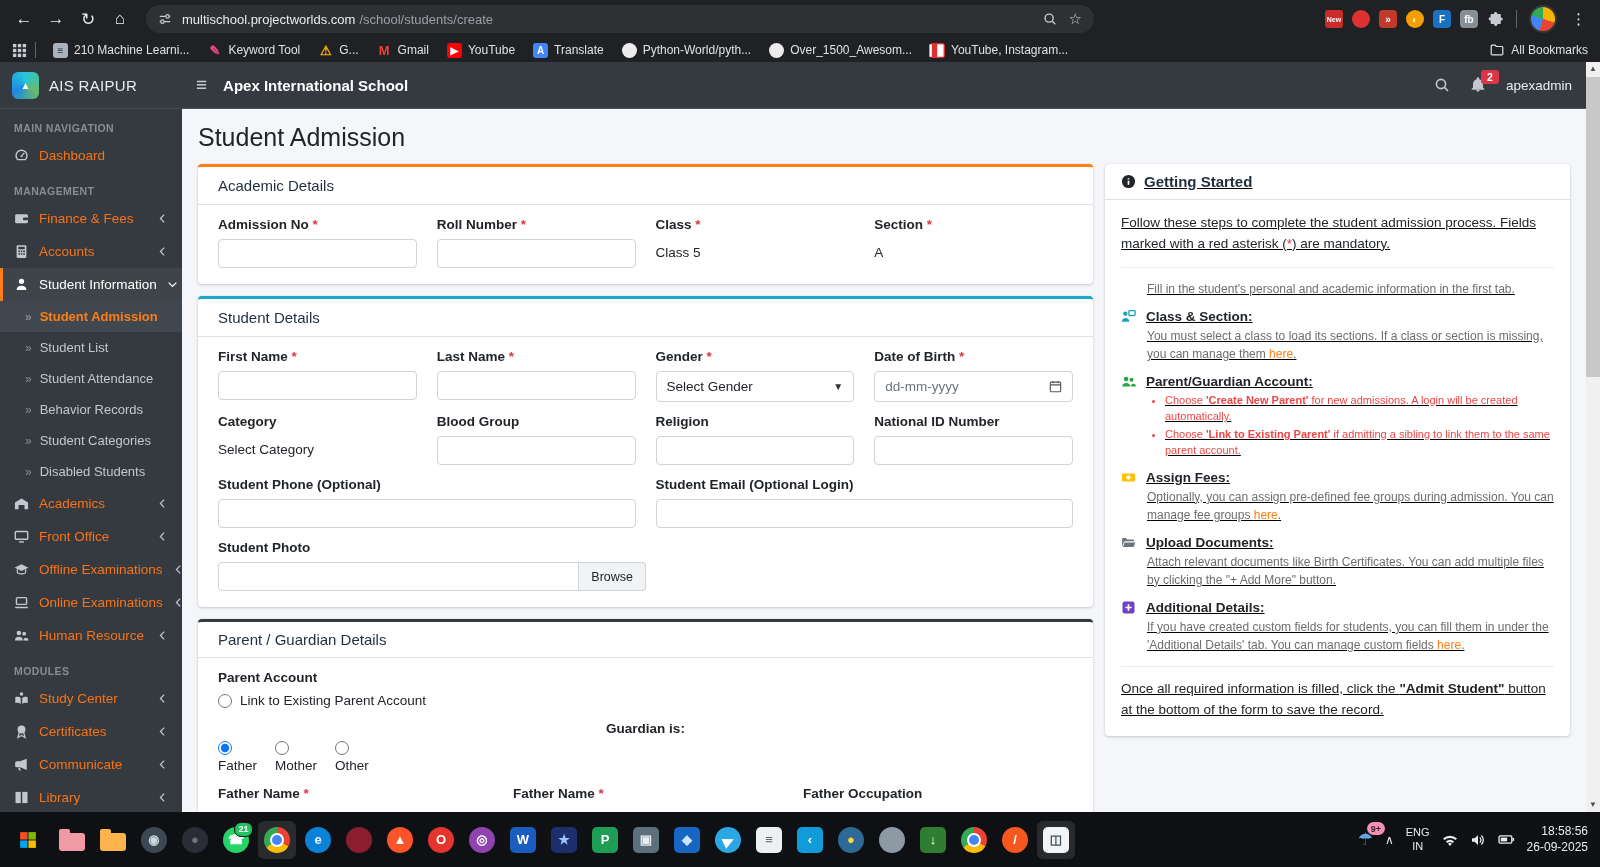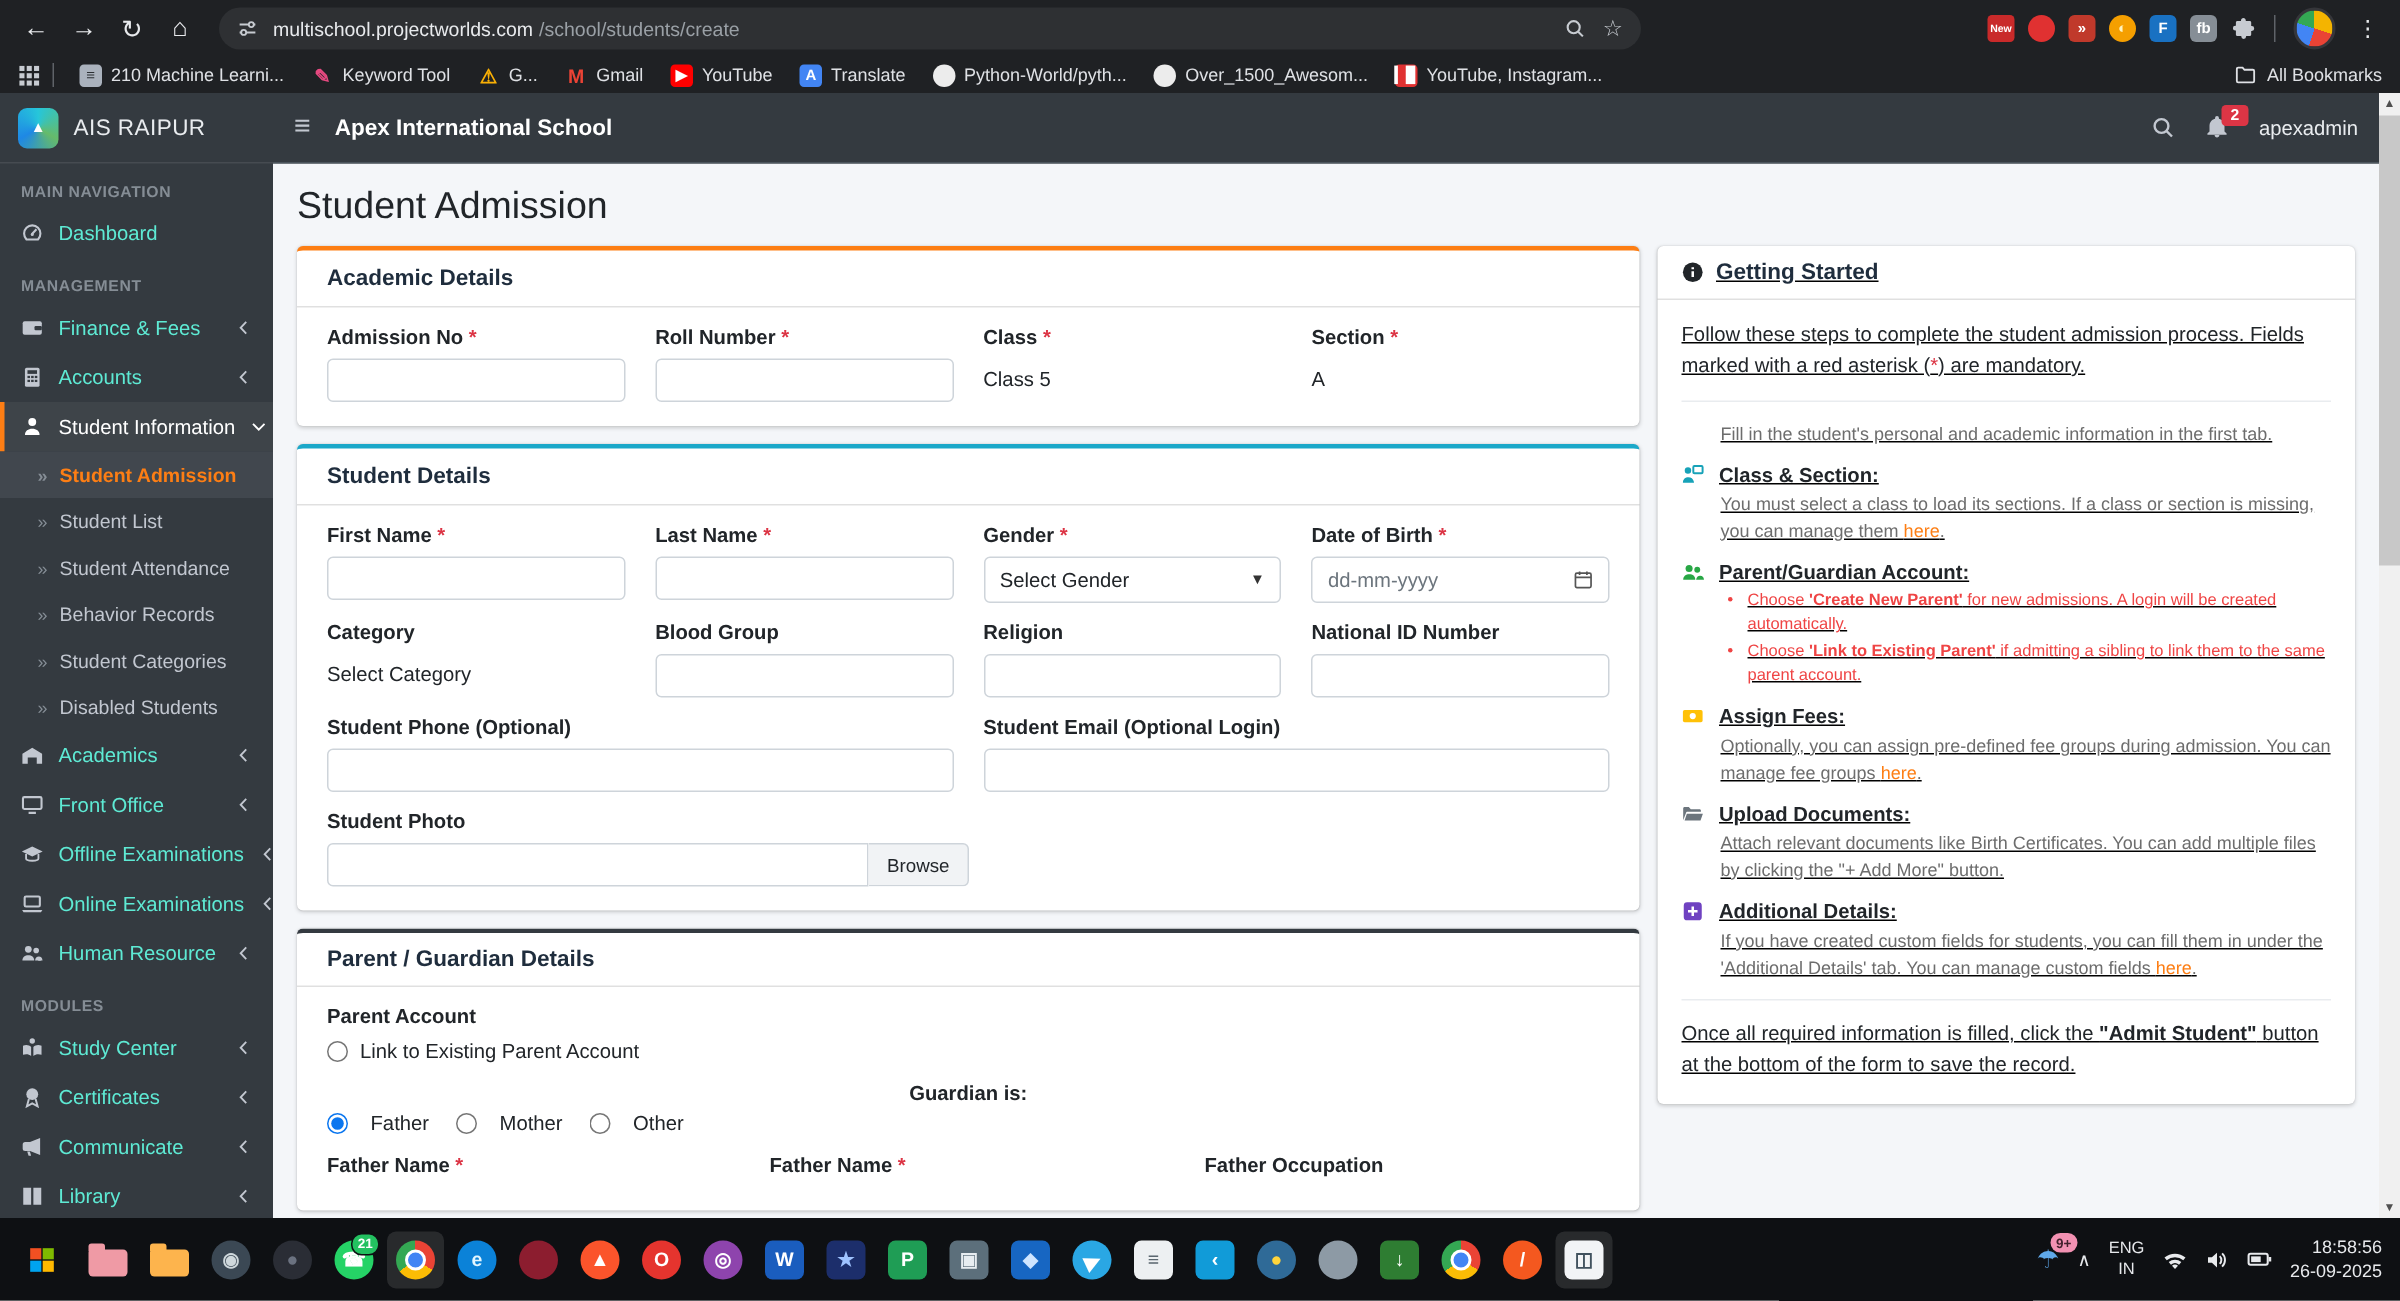--- a/index.html
+++ b/index.html
@@ -42,21 +42,21 @@
 
   
   .sidebar{width:182px;flex:0 0 182px;background:#343a40;overflow:hidden;}
   .brand{height:46px;display:flex;align-items:center;gap:10px;padding:0 12px;
     border-bottom:1px solid rgba(255,255,255,.09);}
   .brand-logo{width:27px;height:27px;border-radius:6px;flex:0 0 auto;
     background:conic-gradient(#26c6da,#66bb6a,#1e88e5,#26c6da);display:flex;align-items:center;justify-content:center;
     color:#fff;font-size:10px;}
   .brand-name{color:#e9ecef;font-size:15px;letter-spacing:.3px;}
   .side-section{font-size:10.5px;font-weight:bold;color:#858d95;padding:13px 14px 5px;letter-spacing:.4px;}
-  .side-item{display:flex;align-items:center;gap:10px;padding:9px 14px;font-size:13.5px;color:#5eead4;}
+  .side-item{display:flex;align-items:center;gap:10px;padding:9px 14px;font-size:13.5px;color:#f97316;}
   .side-item .lbl{white-space:nowrap;}
   .side-item .chev{margin-left:auto;display:flex;}
   .side-item.active-parent{border-left:3px solid #fd7e14;padding-left:11px;background:rgba(255,255,255,.05);color:#fff;}
   .sub-item{display:flex;align-items:center;gap:8px;padding:8px 14px 8px 25px;font-size:13px;color:#c2c7d0;}
   .sub-item .arrows{color:#868e96;font-size:12px;}
   .sub-item.active{background:#41474e;color:#fd7e14;font-weight:bold;}
 
   
   .main{flex:1;display:flex;flex-direction:column;min-width:0;background:#f4f6f9;}
   .navbar{height:46px;background:#343a40;border-bottom:1px solid #4b545c;display:flex;align-items:center;
@@ -72,21 +72,21 @@
   .content{flex:1;padding:4px 16px 0;overflow:hidden;}
   .page-title{font-size:25px;font-weight:500;color:#212529;margin:10px 0 12px;}
   .columns{display:flex;gap:12px;align-items:flex-start;}
   .left-col{width:895px;flex:0 0 895px;display:flex;flex-direction:column;gap:12px;}
   .right-col{flex:1;min-width:0;text-decoration:underline;}
 
   .card{background:#fff;border-radius:4px;box-shadow:0 0 1px rgba(0,0,0,.13),0 1px 3px rgba(0,0,0,.18);}
   .top-orange{border-top:3px solid #fd7e14;}
   .top-info{border-top:3px solid #1ba8c9;}
   .top-dark{border-top:3px solid #343a40;}
-  .card-header{padding:10px 20px;font-weight:bold;font-size:15px;color:#1f2d3d;
+  .card-header{padding:10px 20px;font-weight:normal;font-size:15px;color:#1f2d3d;
     border-bottom:1px solid rgba(0,0,0,.12);}
   .card3 .card-header{padding:9px 20px;}
   .card-body{padding:12px 20px 16px;}
   .grid-4{display:grid;grid-template-columns:repeat(4,1fr);column-gap:20px;row-gap:12px;}
   .grid-2{display:grid;grid-template-columns:1fr 1fr;column-gap:20px;}
   .f-label{display:block;font-weight:bold;font-size:13.5px;color:#212529;margin-bottom:7px;white-space:nowrap;}
   .req{color:#dc3545;}
   .f-input{height:29px;border:1px solid #ced4da;border-radius:4px;width:100%;background:#fff;box-sizing:border-box;}
   .select-box{height:31px;border:1px solid #ced4da;border-radius:4px;display:flex;align-items:center;
     justify-content:space-between;padding:0 10px;font-size:13.5px;color:#212529;box-sizing:border-box;}
@@ -94,21 +94,21 @@
   .date-box{height:31px;border:1px solid #ced4da;border-radius:4px;display:flex;align-items:center;
     justify-content:space-between;padding:0 10px;font-size:13.5px;color:#6c757d;box-sizing:border-box;}
   .plain-value{font-size:13.5px;color:#212529;padding-top:6px;}
   .file-group{display:flex;width:428px;}
   .file-box{flex:1;height:29px;border:1px solid #ced4da;border-radius:4px 0 0 4px;background:#fff;box-sizing:border-box;}
   .browse-btn{height:29px;padding:0 12px;border:1px solid #ced4da;border-left:none;border-radius:0 4px 4px 0;
     background:#f1f3f5;font-size:12.5px;color:#212529;display:flex;align-items:center;box-sizing:border-box;}
   .radio-row{display:flex;align-items:center;gap:8px;font-size:13.5px;color:#212529;margin:3px 0;padding:2px 0;}
   .radio-row input, .inline-radios input{accent-color:#0b76ef;width:14px;height:14px;margin:0;}
   .inline-radios{display:flex;gap:18px;margin-top:5px;}
-  .inline-radios label{display:flex;align-items:center;gap:15px;font-size:13.5px;color:#212529;}
+  .inline-radios label{display:flex;align-items:flex-start;gap:3px;font-size:13.5px;color:#212529;flex-direction:column;}
   .sub-label{font-weight:bold;font-size:13.5px;color:#212529;}
   .guardian-label{margin-top:11px;text-align:center;}
   .bottom-labels{display:grid;grid-template-columns:295px 290px 1fr;margin-top:13px;}
 
   
   .gs-header{padding:9px 16px;font-weight:bold;font-size:15px;color:#1f2d3d;display:flex;align-items:center;gap:8px;
     border-bottom:1px solid rgba(0,0,0,.12);}
   .gs-body{padding:13px 16px 15px;}
   .gs-intro{font-size:13.5px;color:#212529;line-height:1.55;}
   .gs-div{border:0;border-top:1px solid #e9ecef;margin:12px 0;}

